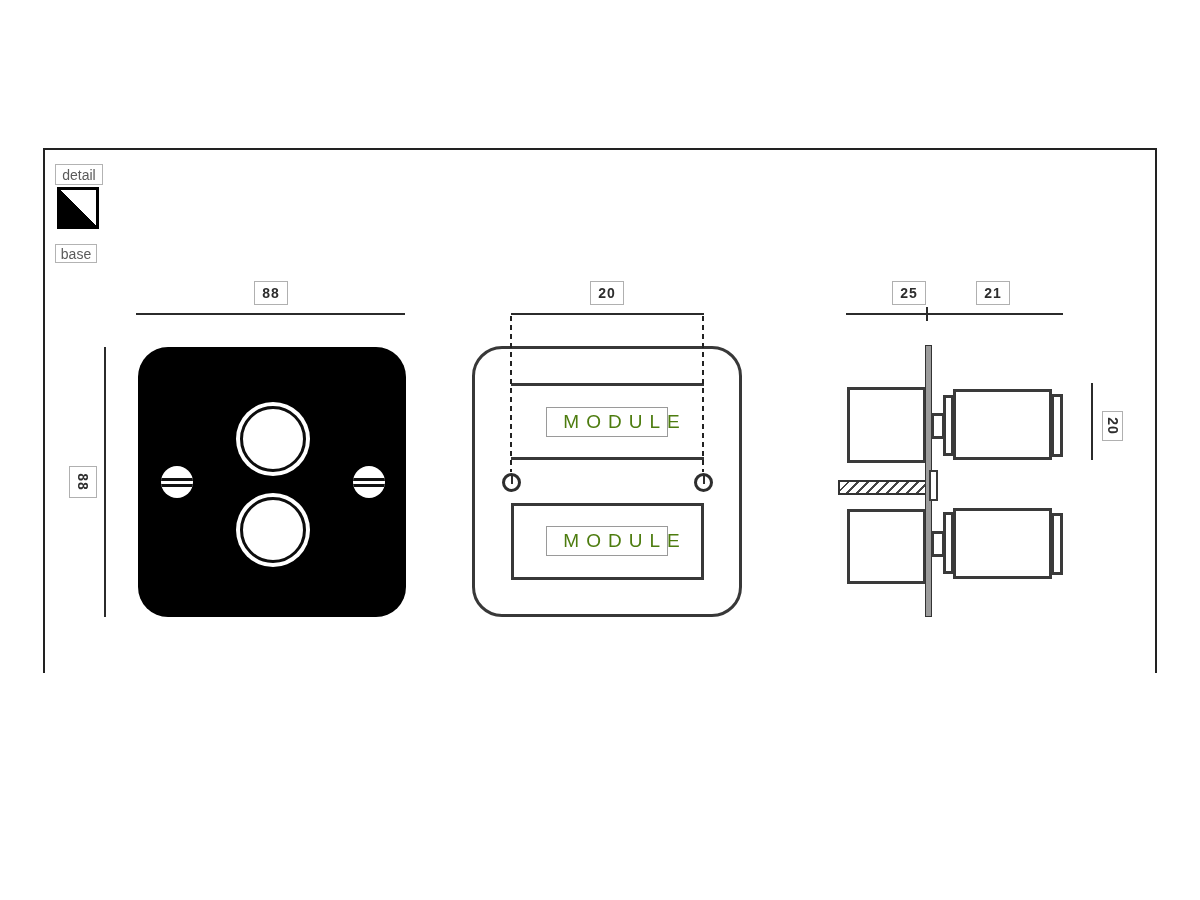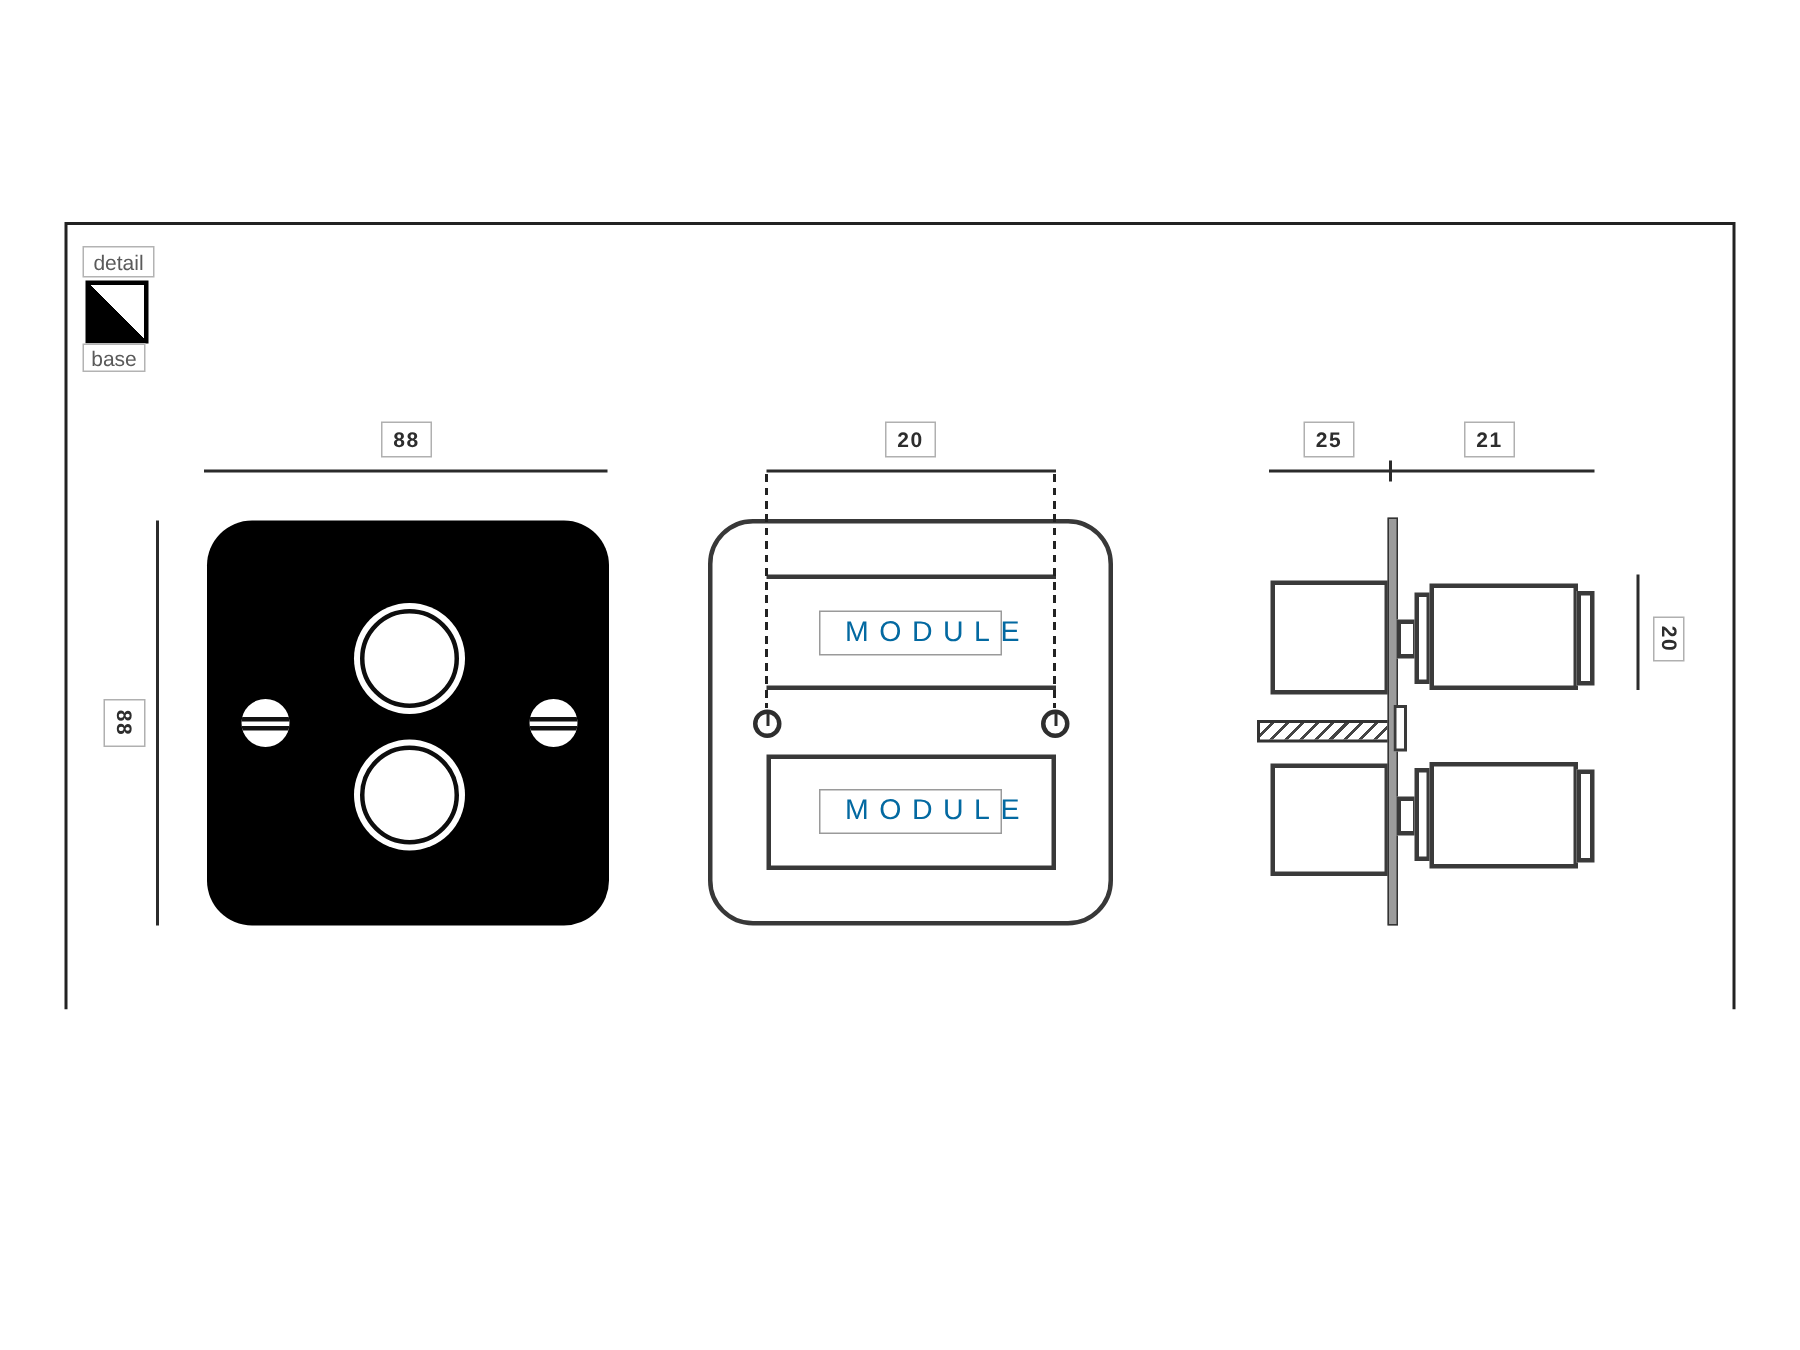--- a/index.html
+++ b/index.html
@@ -21,21 +21,21 @@
 
   
   .legend-label {
     border: 1px solid #b3b3b3;
     color: #5a5a5a;
     font-size: 14px;
     display: flex; align-items: center; justify-content: center;
     background: #ffffff;
   }
   .legend-detail { left: 55px; top: 164px; width: 48px; height: 21px; }
-  .legend-base   { left: 55px; top: 229px; width: 42px; height: 19px; }
+  .legend-base   { left: 55px; top: 244px; width: 42px; height: 19px; }
   .legend-swatch {
     left: 57px; top: 187px; width: 42px; height: 42px;
     border: 3px solid #000000;
     background: linear-gradient(to top right, #000000 0 50%, #ffffff 50% 100%);
   }
 
   
   .dim-line-h { height: 2px; background: #2b2b2b; }
   .dim-line-v { width: 2px; background: #2b2b2b; }
   .dim-tick   { width: 2px; background: #2b2b2b; }
@@ -89,21 +89,21 @@
   }
   .module-rect {
     left: 511px; width: 193px; height: 77px;
     border: 3px solid #383838;
     background: #ffffff;
   }
   .module-label-box {
     left: 546px; width: 122px; height: 30px;
     border: 1px solid #9a9a9a;
     display: flex; align-items: center; justify-content: center;
-    color: #0369a1; font-size: 19px; letter-spacing: 7px; text-indent: 7px;
+    color: #4d7c0f; font-size: 19px; letter-spacing: 7px; text-indent: 7px;
     background: #ffffff;
     padding-left: 29px;
   }
   .mid-screw {
     position: absolute;
     width: 19px; height: 19px; border-radius: 50%;
     border: 3px solid #2e2e2e; background: #ffffff;
   }
   .mid-screw .tick {
     position: absolute; left: 50%; top: 0; width: 2px; height: 8px;
@@ -185,21 +185,21 @@
 
   <div class="abs mid-screw" style="left:502px; top:473px;">
     <div class="tick"></div>
   </div>
   <div class="abs mid-screw" style="left:694px; top:473px;">
     <div class="tick"></div>
   </div>
 
   <div class="abs dim-line-h" style="left:846px; top:313px; width:217px;"></div>
   <div class="abs dim-tick" style="left:926px; top:307px; height:14px;"></div>
-  <div class="abs dim-box" style="left:869px; top:281px; width:34px; height:24px;align-items:center;">
+  <div class="abs dim-box" style="left:892px; top:281px; width:34px; height:24px;align-items:center;">
     <span>25</span>
   </div>
   <div class="abs dim-box" style="left:976px; top:281px; width:34px; height:24px;">
     <span>21</span>
   </div>
 
   <div class="abs side-box" style="left:847px; top:387px; width:79px; height:76px;"></div>
   <div class="abs side-box" style="left:847px; top:509px; width:79px; height:75px;"></div>
 
   <div class="abs rod"></div>

